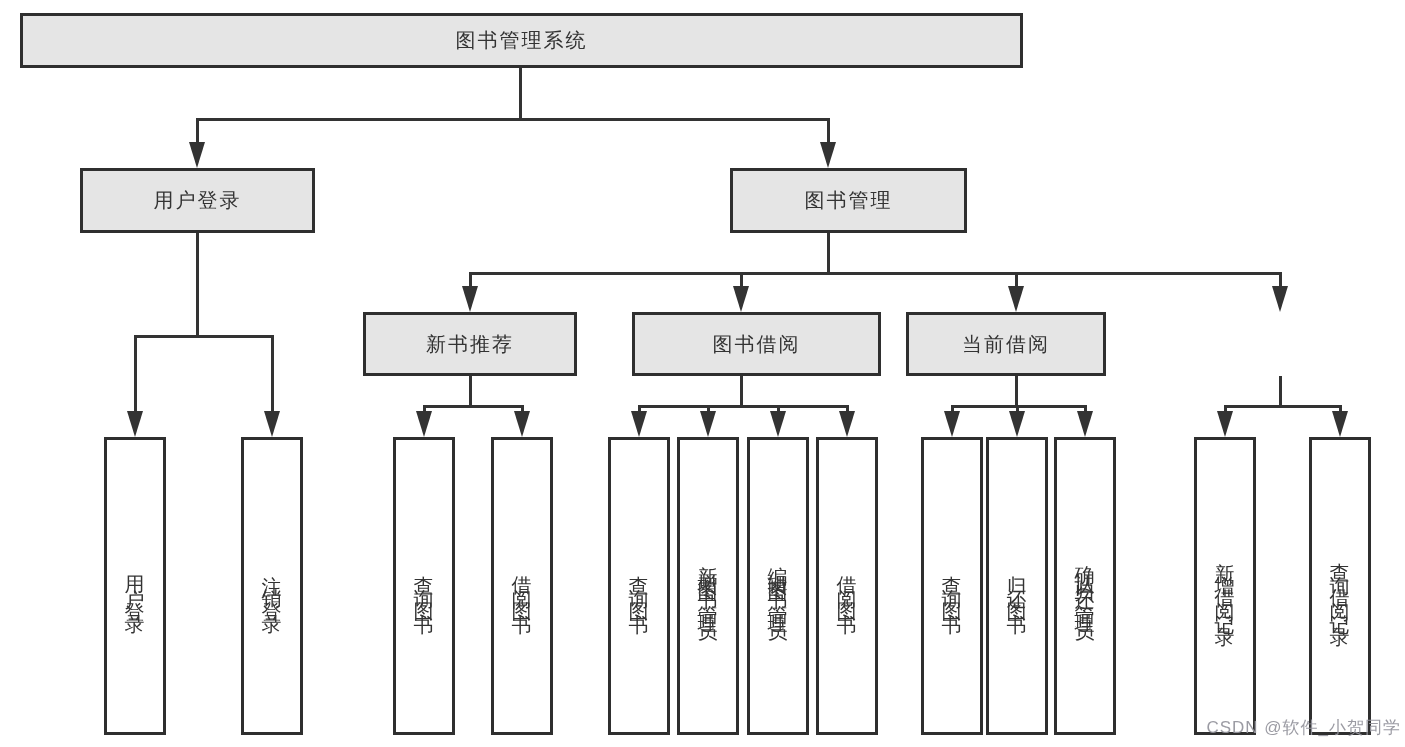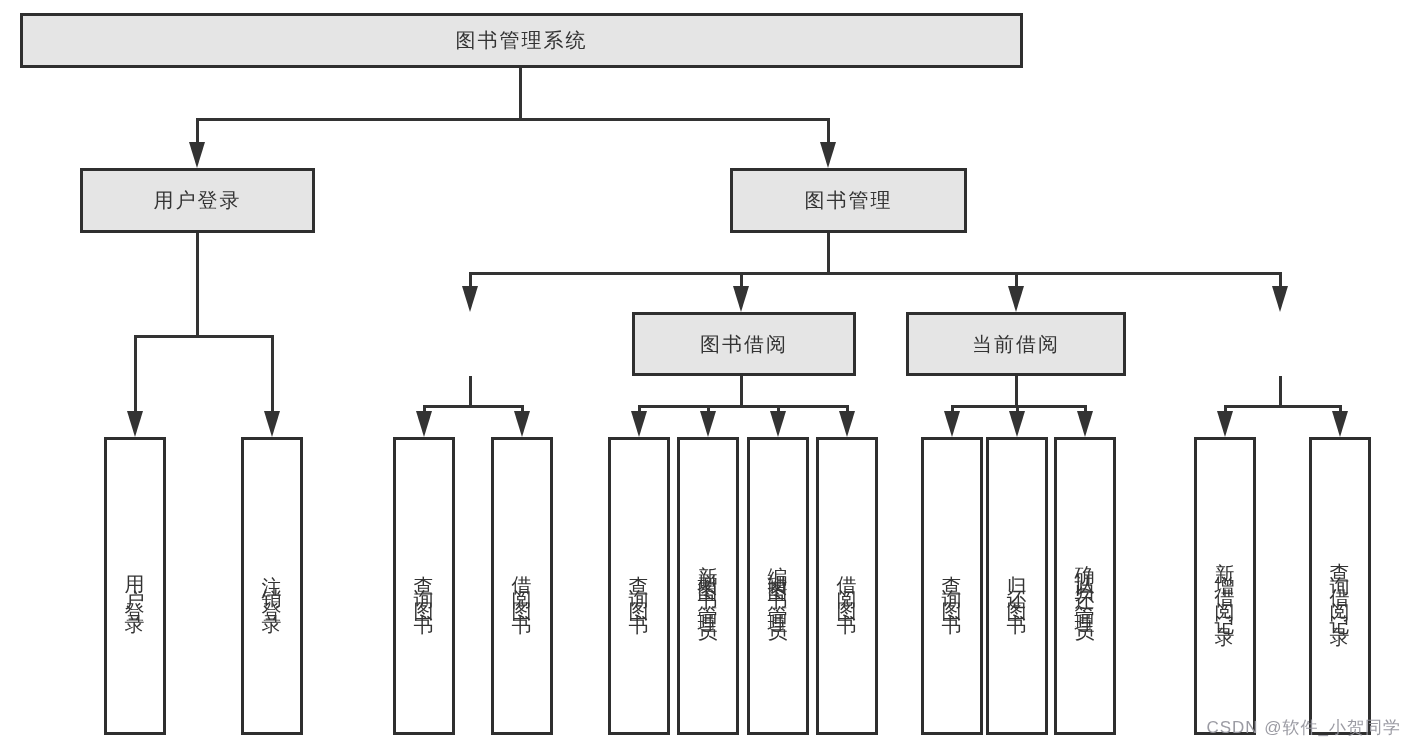--- a/index.html
+++ b/index.html
@@ -95,24 +95,27 @@
   <div class="hl" style="left:469px;top:272px;width:813px;"></div>
   <div class="vl" style="left:469px;top:272px;height:18px;"></div>
   <div class="vl" style="left:740px;top:272px;height:18px;"></div>
   <div class="vl" style="left:1015px;top:272px;height:18px;"></div>
   <div class="vl" style="left:1279px;top:272px;height:18px;"></div>
   <div class="arrow" style="left:462px;top:286px;"></div>
   <div class="arrow" style="left:733px;top:286px;"></div>
   <div class="arrow" style="left:1008px;top:286px;"></div>
   <div class="arrow" style="left:1272px;top:286px;"></div>
 
-  <div class="hbox" style="left:632px;top:312px;width:224px;height:64px;">
+  <div class="hbox" style="left:363px;top:312px;width:214px;height:64px;">
+    <span>新书推荐</span>
+  </div>
+  <div class="hbox" style="left:632px;top:312px;width:249px;height:64px;">
     <span>图书借阅</span>
   </div>
-  <div class="hbox" style="left:906px;top:312px;width:220px;height:64px;">
+  <div class="hbox" style="left:906px;top:312px;width:200px;height:64px;">
     <span>当前借阅</span>
   </div>
 
   <div class="vl" style="left:469px;top:376px;height:32px;"></div>
   <div class="hl" style="left:423px;top:405px;width:101px;"></div>
   <div class="vl" style="left:423px;top:405px;height:10px;"></div>
   <div class="vl" style="left:521px;top:405px;height:10px;"></div>
   <div class="arrow" style="left:416px;top:411px;"></div>
   <div class="arrow" style="left:514px;top:411px;"></div>
 

